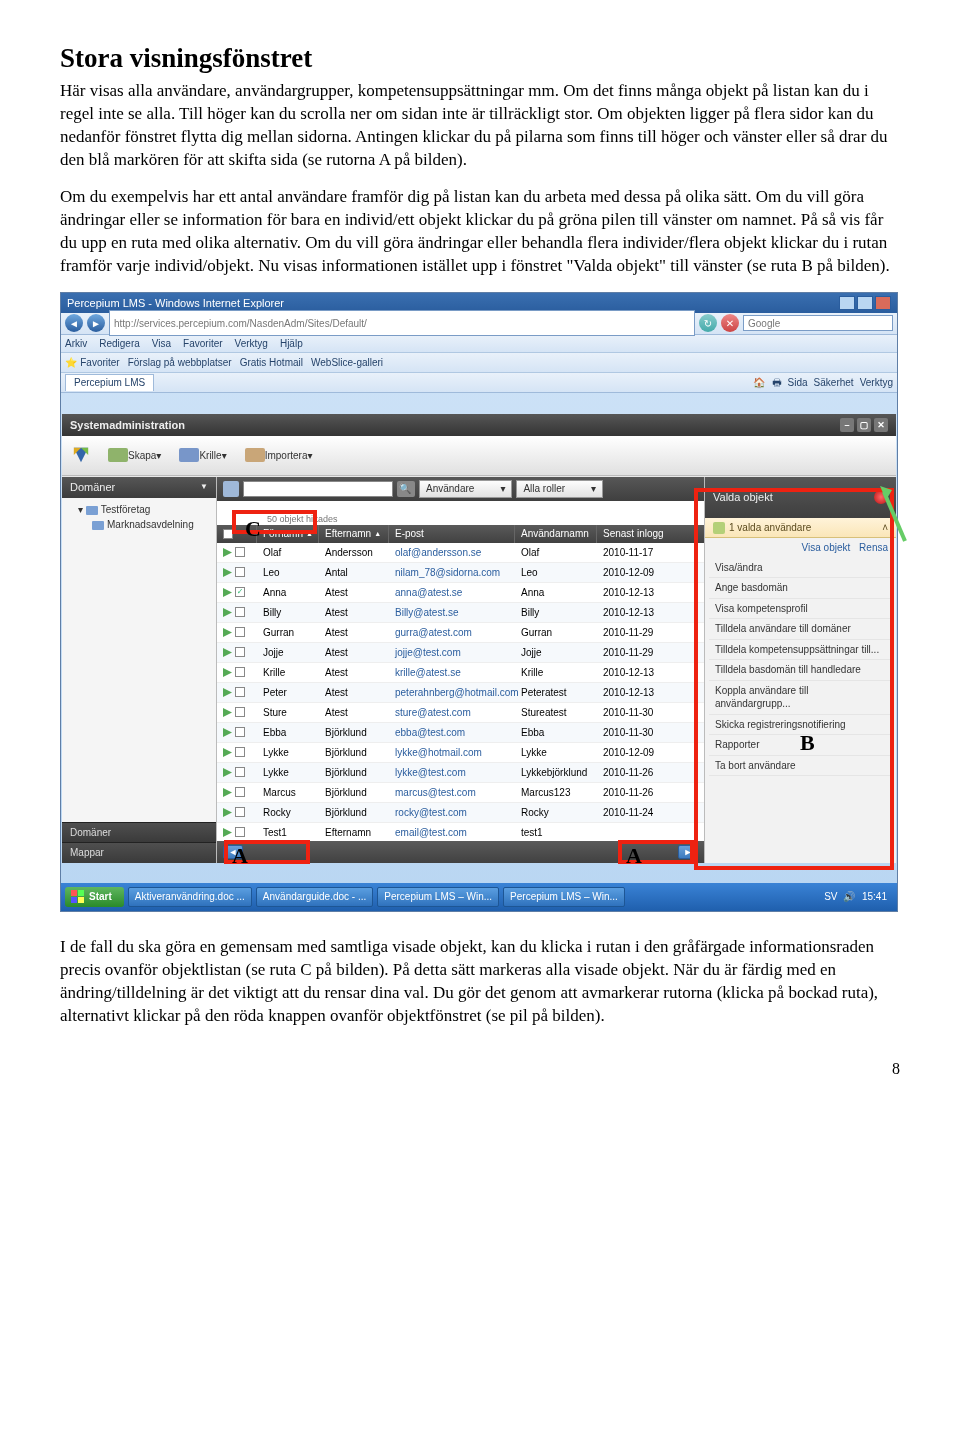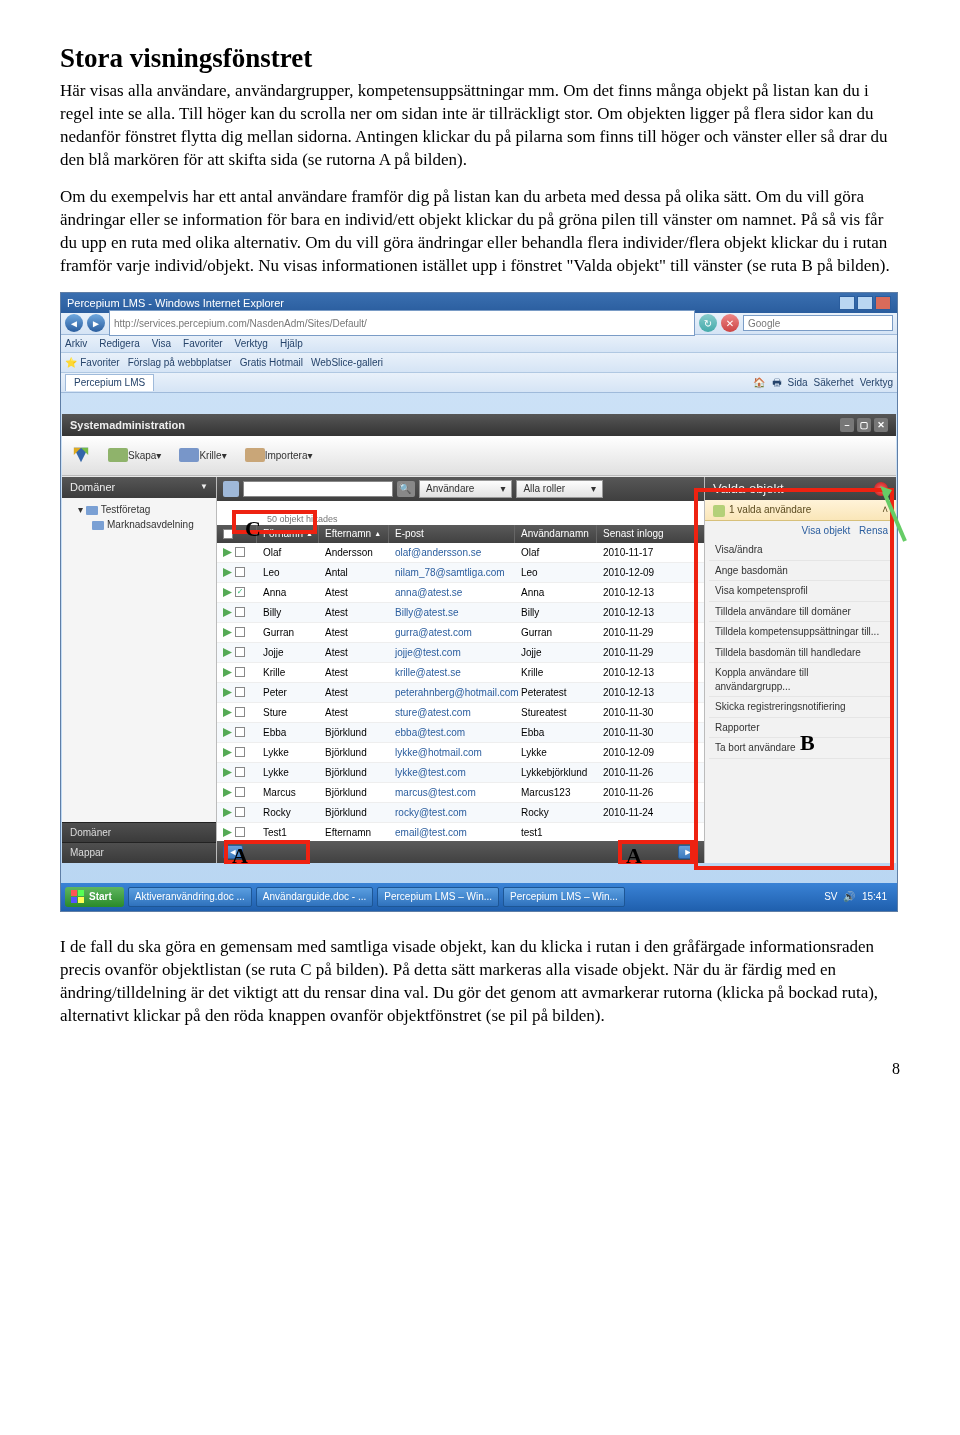--- a/index.html
+++ b/index.html
@@ -73,21 +73,21 @@
   .gc.ep { width:126px; color:#2a5d9e; }
   .gc.un { width:82px; }
   .gc.si { flex:1; }
   .row-arrow { width:9px; height:9px; display:inline-block; }
   .row-arrow svg { display:block; }
   .row-check { width:10px; height:10px; border:1px solid #888; background:#fff; display:inline-flex; align-items:center; justify-content:center; font-size:8px; color:#3b7; }
   .grid-pager { height:22px; background:linear-gradient(#5a5a5a,#414141); display:flex; align-items:center; justify-content:space-between; padding:0 6px; }
   .pager-btn { width:20px; height:14px; background:linear-gradient(#6aa0d8,#3c7bbf); border:1px solid #2a5d9e; border-radius:2px; color:#fff; display:flex; align-items:center; justify-content:center; font-size:9px; }
 
   .right-col { width:192px; background:#f2f2f2; border-left:1px solid #bbb; display:flex; flex-direction:column; }
-  .right-head { background:linear-gradient(#575757,#3f3f3f); color:#eee; padding:3px 8px; font-size:13px; display:flex; justify-content:space-between; align-items:center; }
+  .right-head { background:linear-gradient(#575757,#3f3f3f); color:#eee; padding:13px 8px; font-size:11px; display:flex; justify-content:space-between; align-items:center; }
   .right-head .redbtn { width:14px; height:14px; background:radial-gradient(#f66,#b11); border-radius:7px; }
   .right-sub { background:linear-gradient(#fff3d9,#fae6b8); padding:3px 8px; font-size:10px; color:#5a4a1e; display:flex; justify-content:space-between; align-items:center; border-bottom:1px solid #d7c07a; }
   .right-sub .usericon { display:inline-block; width:12px; height:12px; background:#b4d078; border-radius:2px; margin-right:4px; vertical-align:middle; }
   .right-links { text-align:right; padding:3px 8px; font-size:10px; }
   .right-links span { color:#2a5d9e; cursor:pointer; margin-left:6px; }
   .right-actions { padding:0 4px; }
   .right-actions .act { padding:3px 6px; font-size:10px; color:#333; border-bottom:1px solid #e5e5e5; }
 
   .ie-status { position:absolute; left:1px; right:1px; bottom:28px; height:20px; background:linear-gradient(#e9f1fa,#d5e4f5); display:flex; align-items:center; justify-content:space-between; padding:0 8px; font-size:10px; color:#25436a; border-top:1px solid #9fbada; }
   .taskbar { position:absolute; left:0; right:0; bottom:0; height:28px; background:linear-gradient(#3a83d6,#1f5fad); display:flex; align-items:center; padding:0 4px; gap:4px; color:#fff; font-size:10px; }
@@ -243,21 +243,21 @@
                 <div class="gc cb">
                   <span class="row-arrow">
                     <svg width="9" height="9">
                       <polygon points="0,0 9,4.5 0,9" fill="#5a5"></polygon>
                     </svg>
                   </span>
                   <span class="row-check"></span>
                 </div>
                 <div class="gc fn">Leo</div>
                 <div class="gc en">Antal</div>
-                <div class="gc ep">nilam_78@samtliga.com</div>
+                <div class="gc ep">nilam_78@sidorna.com</div>
                 <div class="gc un">Leo</div>
                 <div class="gc si">2010-12-09</div>
               </div>
               <div class="grid-row">
                 <div class="gc cb">
                   <span class="row-arrow">
                     <svg width="9" height="9">
                       <polygon points="0,0 9,4.5 0,9" fill="#5a5"></polygon>
                     </svg>
                   </span>

